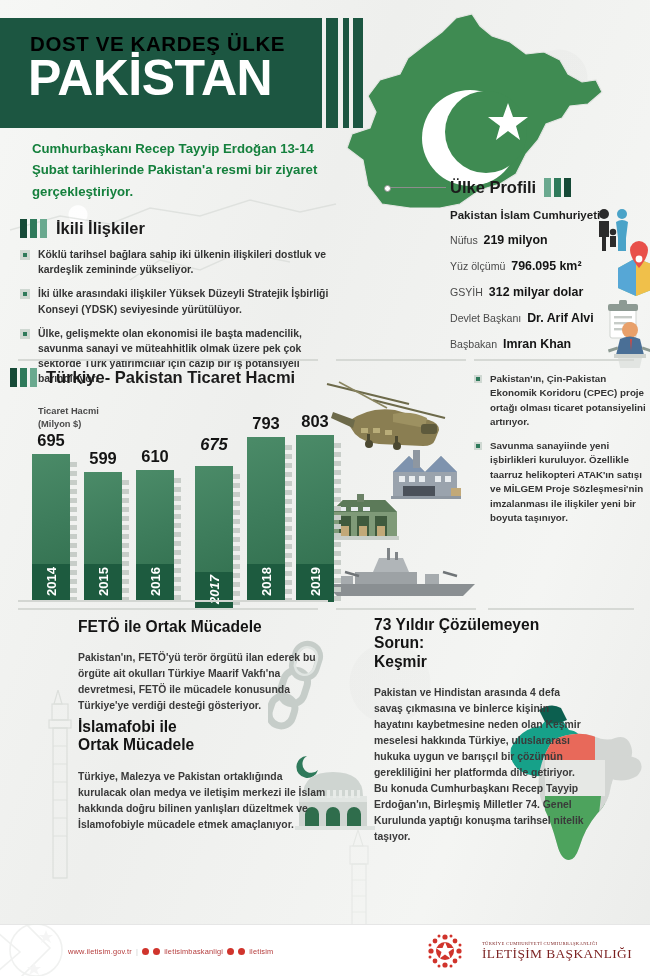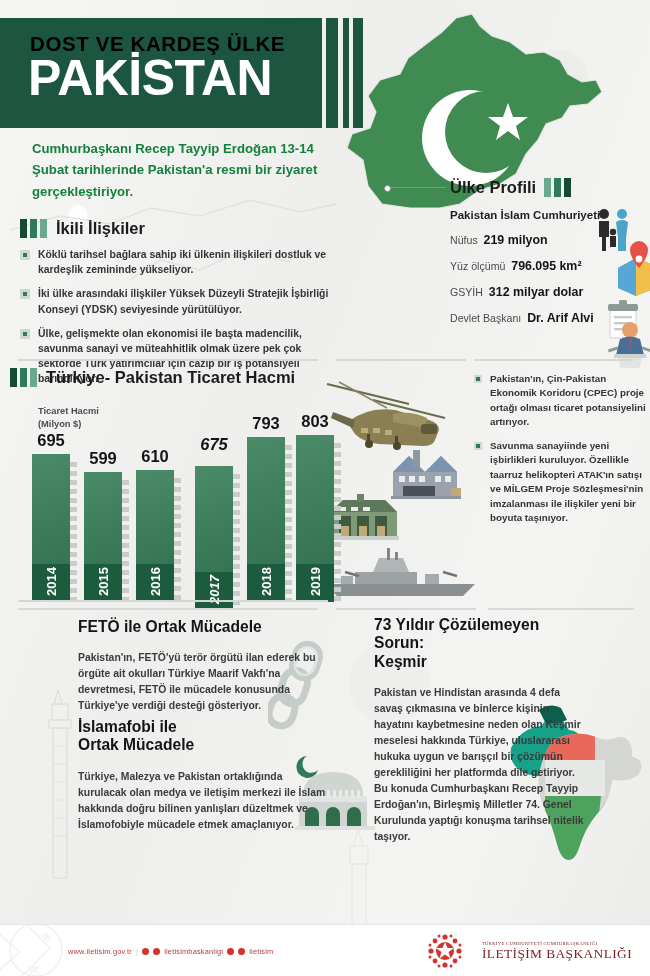--- a/index.html
+++ b/index.html
@@ -217,20 +217,24 @@
       <span>Yüz ölçümü</span>&nbsp;
       <b>796.095 km²</b>
     </div>
     <div class="prow">
       <span>GSYİH</span>&nbsp;
       <b>312 milyar dolar</b>
     </div>
     <div class="prow">
       <span>Devlet Başkanı</span>&nbsp;
       <b>Dr. Arif Alvi</b>
+    </div>
+    <div class="prow">
+      <span>Başbakan</span>&nbsp;
+      <b>Imran Khan</b>
     </div>
 
     <svg class="pf-icons" viewBox="0 0 70 190">
       <g>
         <circle cx="16" cy="36" r="5" fill="#2b2b2b"></circle>
         <path d="M11,43 h10 v16 h-3 v14 h-4 v-14 h-3 z" fill="#2b2b2b"></path>
         <circle cx="34" cy="36" r="5" fill="#4aa3c8"></circle>
         <path d="M28,44 q6,-4 12,0 l-2,16 h-8 z M30,60 h8 v13 h-8 z" fill="#4aa3c8"></path>
         <circle cx="25" cy="54" r="3.2" fill="#2b2b2b"></circle>
         <path d="M22,58 h6 v11 h-6 z" fill="#2b2b2b"></path>

